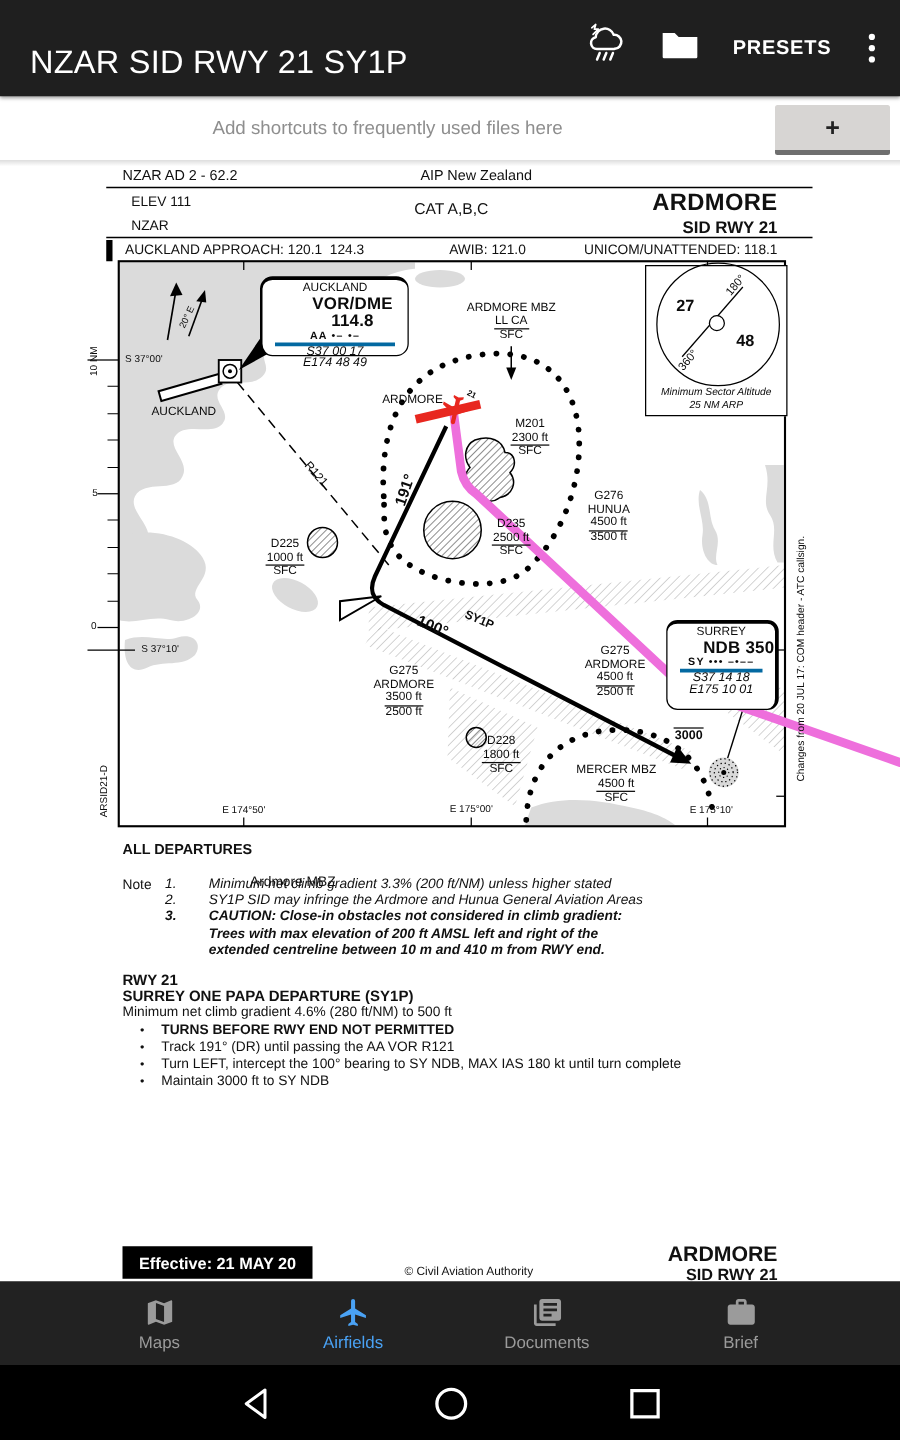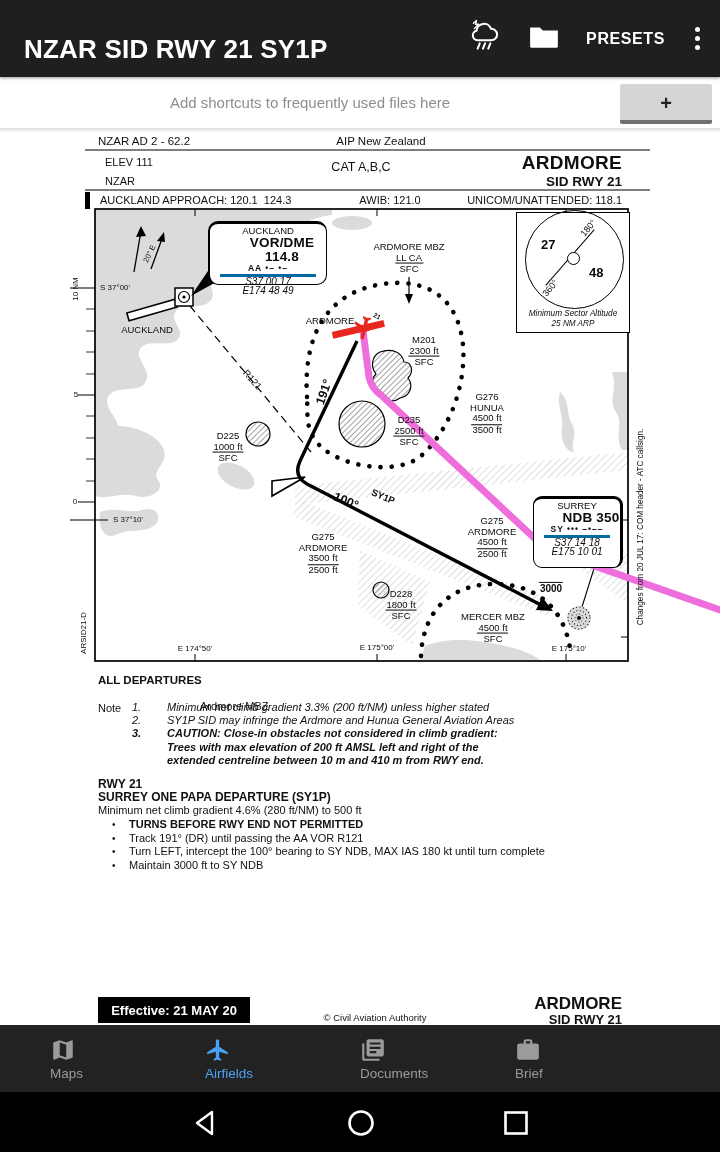--- a/index.html
+++ b/index.html
@@ -1,21 +1,21 @@
 <!DOCTYPE html>
 <html><head>
 <meta charset="utf-8">
 <style>
   html,body{margin:0;padding:0;background:#fff;}
   body{font-family:"Liberation Sans",sans-serif;-webkit-font-smoothing:antialiased;}
   .page{position:relative;width:720px;height:1152px;overflow:hidden;background:#fff;}
   .abs{position:absolute;}
   
   .appbar{position:absolute;left:0;top:0;width:720px;height:77px;background:#1f1f1f;z-index:30;display:flex;align-items:center;box-shadow:0 1px 3px rgba(0,0,0,.4);}
-  .appbar-title{color:#fff;font-size:26px;font-weight:700;margin-left:24px;letter-spacing:.2px;margin-top:21px;}
+  .appbar-title{color:#fff;font-size:26px;font-weight:400;margin-left:24px;letter-spacing:.2px;margin-top:21px;}
   .appbar-actions{position:absolute;right:16px;top:0;height:77px;display:flex;align-items:center;gap:26px;}
   .presets{color:#fff;font-size:16px;font-weight:600;letter-spacing:.6px;}
   .dots{display:flex;flex-direction:column;gap:4px;padding:4px;}
   .dots i{width:5px;height:5px;border-radius:50%;background:#fff;display:block;}
   .shortcutbar{position:absolute;left:0;top:77px;width:720px;height:51px;background:#fff;z-index:29;}
   .shortcut-hint{position:absolute;left:0;top:0;width:620px;height:51px;display:flex;align-items:center;justify-content:center;color:#8e8e8e;font-size:15px;}
   .addbtn{position:absolute;right:8px;top:7px;width:92px;height:40px;background:#d7d5d3;border:none;border-bottom:4px solid #6f6f6f;border-radius:2px;font-size:20px;font-weight:700;color:#222;text-align:center;line-height:36px;}
   .topshadow{position:absolute;left:0;top:128px;width:720px;height:5px;background:linear-gradient(#00000022,transparent);z-index:28;}
   
   .cht{position:absolute;color:#111;white-space:pre;z-index:4;}
@@ -46,21 +46,21 @@
   .msa-n{position:absolute;font-size:13px;font-weight:600;}
   .msa-r{position:absolute;font-size:9px;transform:rotate(-50deg);}
   .msa-cap{position:absolute;width:112px;text-align:center;font-size:8.2px;font-style:italic;line-height:9px;}
   
   .note-row{display:flex;font-size:11px;font-style:italic;line-height:13.2px;color:#111;}
   .note-num{width:35px;}
   .bullet-row{display:flex;font-size:11px;line-height:13.6px;color:#111;white-space:pre;}
   .bullet-row .dot{width:17px;font-size:10px;}
   
   .bottomnav{position:absolute;left:0;top:1025px;width:720px;height:67px;background:#222;z-index:30;display:flex;justify-content:center;align-items:center;}
-  .nav-item{width:155px;height:67px;display:flex;flex-direction:column;align-items:flex-start;justify-content:center;gap:3px;color:#9b9b9b;}
+  .nav-item{width:155px;height:67px;display:flex;flex-direction:column;align-items:center;justify-content:center;gap:3px;color:#9b9b9b;}
   .nav-item.active{color:#4aa2f4;}
   .nav-item .lbl{font-size:13.5px;}
   .androidbar{position:absolute;left:0;top:1092px;width:720px;height:60px;background:#000;z-index:30;}
   .androidbar svg{position:absolute;top:16px;}
 </style>
 </head>
 <body>
 
 <div class="page">
 

